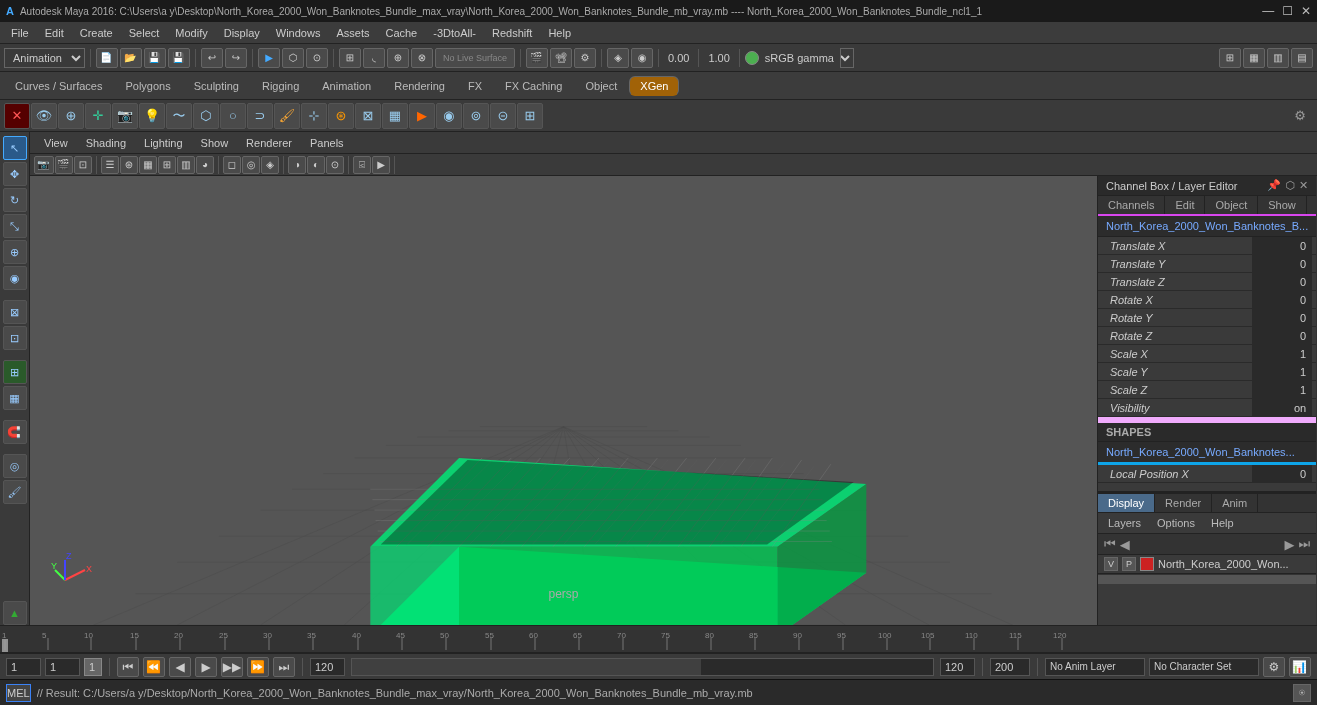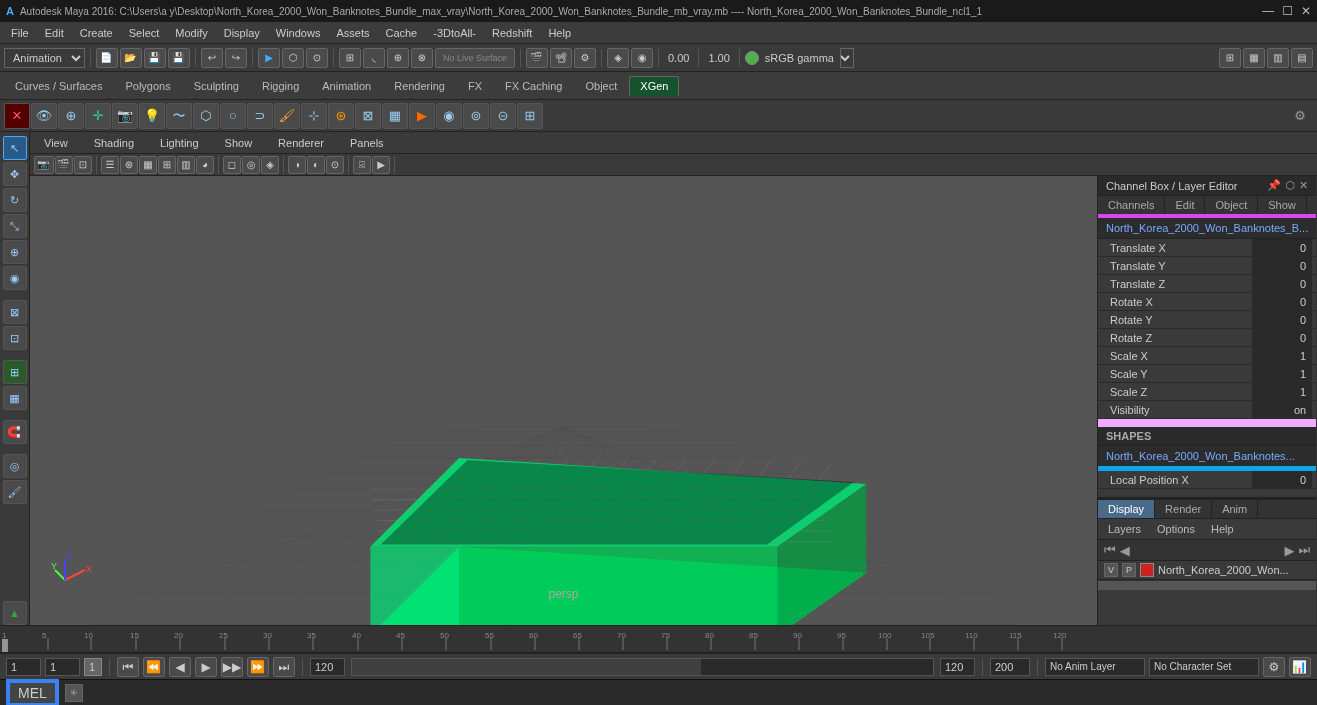--- a/index.html
+++ b/index.html
@@ -106,23 +106,24 @@
     }
     .shelf-tab {
       padding: 3px 10px;
       font-size: 11px;
       color: #bbb;
       cursor: pointer;
       border: 1px solid transparent;
       border-radius: 2px 2px 0 0;
     }
     .shelf-tab.active {
-      background: #14532d;
+      background: #a16207;
       border-color: #666 #666 transparent;
       color: #fff;
+      border-radius: 6px;
     }
 
     
     #icon-shelf {
       background: #3a3a3a;
       height: 32px;
       display: flex;
       align-items: center;
       padding: 2px 4px;
       gap: 1px;
@@ -192,21 +193,21 @@
       overflow: hidden;
     }
 
     
     #viewport-menu {
       background: #3a3a3a;
       height: 22px;
       display: flex;
       align-items: center;
       padding: 0 6px;
-      gap: 10px;
+      gap: 2px;
       border-bottom: 1px solid #222;
     }
     .vp-menu-item {
       padding: 2px 8px;
       color: #ccc;
       font-size: 11px;
       cursor: pointer;
     }
 
     
@@ -269,21 +270,21 @@
       font-size: 11px;
     }
     #channel-box-header-icons {
       display: flex;
       gap: 4px;
       color: #999;
     }
     #channel-box-tabs {
       display: flex;
       background: #333;
-      border-bottom: 4px solid #d946ef;
+      border-bottom: 2px solid #d946ef;
     }
     .cb-tab {
       padding: 3px 10px;
       color: #aaa;
       font-size: 11px;
       cursor: pointer;
       border-right: 1px solid #222;
     }
     #object-name-row {
       padding: 4px 8px;
@@ -300,48 +301,49 @@
       align-items: center;
       height: 18px;
       padding: 0 4px;
       border-bottom: 1px solid #2a2a2a;
     }
     .channel-label {
       flex: 1;
       color: #ccc;
       font-size: 11px;
       padding-left: 8px;
+      font-style: italic;
     }
     .channel-value {
       width: 60px;
       text-align: right;
       color: #ccc;
       font-size: 11px;
       padding-right: 6px;
       background: #2a2a2a;
       height: 100%;
       display: flex;
       align-items: center;
       justify-content: flex-end;
     }
     .section-header {
       background: #2a2a2a;
       padding: 3px 8px;
       color: #aaa;
       font-size: 11px;
       font-weight: bold;
       border-bottom: 1px solid #222;
-      border-top: 8px solid #f0abfc;
+      border-top: 6px solid #f0abfc;
     }
     .shapes-name {
       padding: 4px 8px;
       color: #7af;
       font-size: 11px;
       background: #2c2c2c;
-      border-bottom: 5px solid #0ea5e9;
+      border-bottom: 3px solid #0ea5e9;
       white-space: nowrap;
       overflow: hidden;
       text-overflow: ellipsis;
     }
     #layer-section {
       margin-top: auto;
     }
     #layer-tabs {
       display: flex;
       background: #333;
@@ -451,24 +453,24 @@
       background: #2a2a2a;
       height: 26px;
       display: flex;
       align-items: center;
       padding: 0 6px;
       gap: 6px;
       border-top: 1px solid #111;
     }
     #mode-indicator {
       background: #444;
-      padding: 2px 8px;
-      color: #ccc;
-      font-size: 14px;
-      border: 4px solid #3b82f6;
+      padding: 2px 0;
+      color: #ccc;
+      font-size: 11px;
+      border: 1px solid #3b82f6;
     }
     #status-text {
       flex: 1;
       color: #aaa;
       font-size: 11px;
       white-space: nowrap;
       overflow: hidden;
       text-overflow: ellipsis;
     }
     #bottom-right-btn {
@@ -1020,14 +1022,15 @@
 
   <div class="bottom-field wide" style="width:100px;font-size:10px;">No Anim Layer</div>
 
   <div class="bottom-field wide" style="width:110px;font-size:10px;">No Character Set</div>
   <div class="tb-btn" style="font-size:12px;">⚙</div>
   <div class="tb-btn" style="font-size:12px;">📊</div>
 </div>
 
 <div id="status-bar">
   <div id="mode-indicator">MEL</div>
+  <span id="status-text">// Result: C:/Users/a y/Desktop/North_Korea_2000_Won_Banknotes_Bundle_max_vray/North_Korea_2000_Won_Banknotes_Bundle_mb_vray.mb</span>
   <div id="bottom-right-btn">⍟</div>
 </div>
 
 </body></html>

